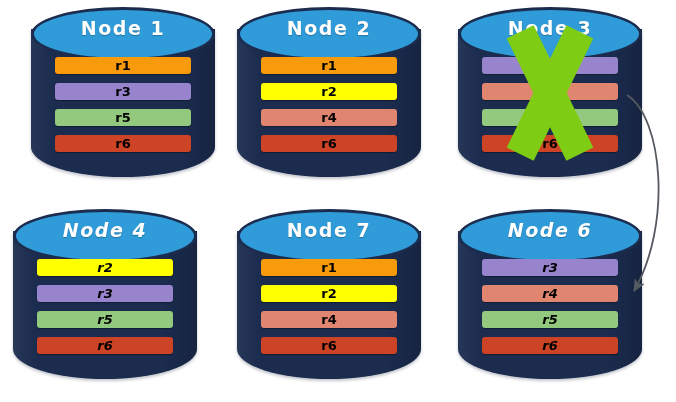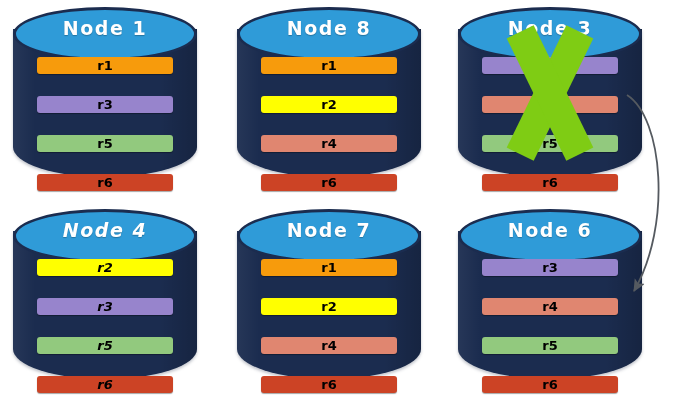--- a/index.html
+++ b/index.html
@@ -78,21 +78,21 @@
   .bars {
     position: absolute;
     left: 24px;
     top: 50px;
     width: 136px;
   }
   .bar {
     position: relative;
     height: 17px;
     border-radius: 3px;
-    margin-bottom: 22px;
+    margin-bottom: 9px;
     text-align: center;
     line-height: 17px;
     font-size: 13px;
     font-weight: bold;
     color: #000000;
     font-family: "DejaVu Sans", sans-serif;
     box-shadow: 0 1px 1px rgba(0,0,0,0.35);
   }
   .bar:last-child { margin-bottom: 8px; }
 
@@ -124,38 +124,38 @@
     width: 676px;
     height: 402px;
     pointer-events: none;
   }
 </style>
 </head>
 <body>
 
 <div id="canvas">
 
-  <div class="node" style="left:13px; top:7px;">
+  <div class="node" style="left:31px; top:7px;">
     <div class="cyl-body"></div>
     <div class="cyl-side-shade"></div>
     <div class="cyl-top"></div>
     <div class="node-label">Node 1</div>
     <div class="bars">
       <div class="bar" style="background: rgb(247, 155, 12);">r1</div>
       <div class="bar" style="background: rgb(151, 132, 204);">r3</div>
       <div class="bar" style="background: rgb(146, 201, 126);">r5</div>
       <div class="bar" style="background: rgb(204, 67, 37);">r6</div>
     </div>
   </div>
 
   <div class="node" style="left:237px; top:7px;">
     <div class="cyl-body"></div>
     <div class="cyl-side-shade"></div>
     <div class="cyl-top"></div>
-    <div class="node-label">Node 8</div>
+    <div class="node-label">Node 2</div>
     <div class="bars">
       <div class="bar" style="background: rgb(247, 155, 12);">r1</div>
       <div class="bar" style="background: rgb(255, 255, 0);">r2</div>
       <div class="bar" style="background: rgb(224, 134, 112);">r4</div>
       <div class="bar" style="background: rgb(204, 67, 37);">r6</div>
     </div>
   </div>
 
   <div class="node" style="left:458px; top:7px;">
     <div class="cyl-body"></div>
@@ -193,21 +193,21 @@
     <div class="cyl-top"></div>
     <div class="node-label">Node 7</div>
     <div class="bars">
       <div class="bar" style="background: rgb(247, 155, 12);">r1</div>
       <div class="bar" style="background: rgb(255, 255, 0);">r2</div>
       <div class="bar" style="background: rgb(224, 134, 112);">r4</div>
       <div class="bar" style="background: rgb(204, 67, 37);">r6</div>
     </div>
   </div>
 
-  <div class="node" style="left:458px; top:209px;">
+  <div class="node" style="left:458px; top:209px;font-style:italic;">
     <div class="cyl-body"></div>
     <div class="cyl-side-shade"></div>
     <div class="cyl-top"></div>
     <div class="node-label">Node 6</div>
     <div class="bars">
       <div class="bar" style="background: rgb(151, 132, 204);">r3</div>
       <div class="bar" style="background: rgb(224, 134, 112);">r4</div>
       <div class="bar" style="background: rgb(146, 201, 126);">r5</div>
       <div class="bar" style="background: rgb(204, 67, 37);">r6</div>
     </div>

